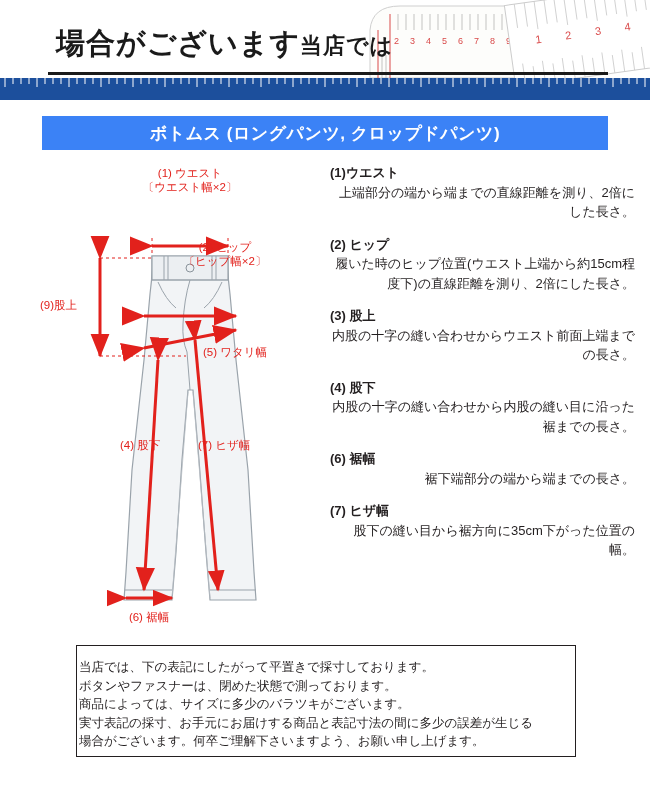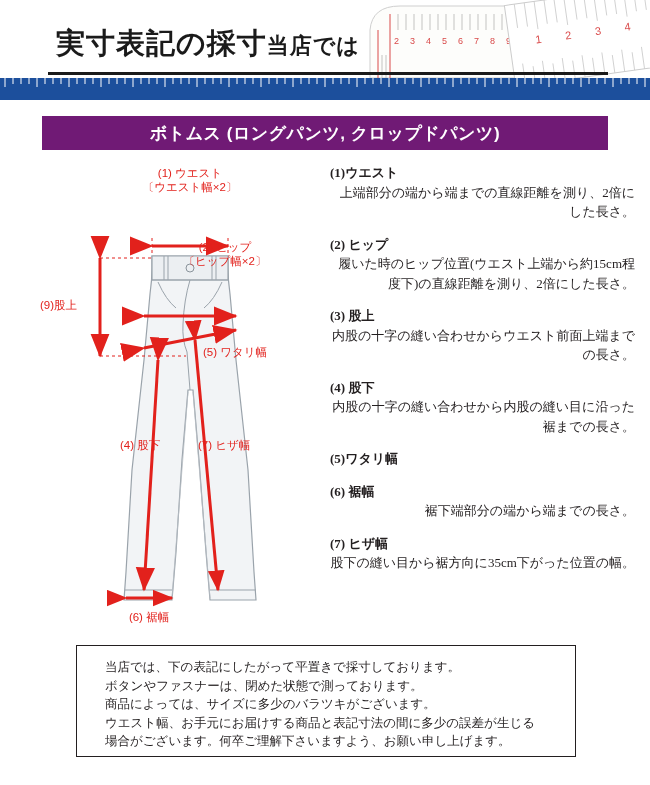--- a/index.html
+++ b/index.html
@@ -66,21 +66,21 @@
     overflow: hidden;
   }
 
   
   .section-bar {
     position: absolute;
     left: 42px;
     top: 116px;
     width: 566px;
     height: 34px;
-    background: #701a75;
+    background: #3b82f6;
     color: #ffffff;
     font-size: 17px;
     font-weight: bold;
     display: flex;
     align-items: center;
     justify-content: center;
     letter-spacing: 0.5px;
   }
 
   
@@ -109,41 +109,40 @@
     position: absolute;
     left: 330px;
     top: 163px;
     width: 305px;
     font-size: 13px;
     line-height: 19.5px;
     color: #231f20;
   }
   .desc-item {
     margin-bottom: 13px;
-    font-family: Liberation Serif, serif;
   }
   .desc-item .d-title {
     font-weight: bold;
     display: block;
   }
   .desc-item .d-body {
     display: block;
     text-align: right;
   }
 
   
   .note-box {
     position: absolute;
     left: 76px;
     top: 645px;
     width: 500px;
     height: 112px;
     border: 1px solid #231f20;
     box-sizing: border-box;
-    padding: 12px 14px 0 28px;
+    padding: 12px 14px 0 2px;
     font-size: 12.5px;
     line-height: 18.5px;
   }
   .note-line { white-space: nowrap; }
 </style>
 </head>
 <body>
 
 <div class="header">
 
@@ -234,21 +233,21 @@
             <line x1="260" y1="54" x2="260" y2="76"></line>
               <line x1="270" y1="58" x2="270" y2="76"></line>
             <line x1="280" y1="54" x2="280" y2="76"></line>
           </g>
         </g>
       </g>
     </svg>
   </div>
 
   <div class="header-title">
-    <span>実寸表記の採寸</span><span class="small">当店では</span>
+    <span>場合がございます</span><span class="small">当店では</span>
   </div>
   <div class="header-rule"></div>
 </div>
 
 <div class="ruler-strip">
   <svg width="650" height="22" viewBox="0 0 650 22">
     <rect x="0" y="0" width="650" height="22" fill="#1c4f9c"></rect>
     <g stroke="#ffffff" stroke-width="1">
       <line x1="5" y1="0" x2="5" y2="9"></line>
         <line x1="13" y1="0" x2="13" y2="6"></line>
@@ -466,31 +465,30 @@
   </div>
   <div class="desc-item">
     <span class="d-title">(3) 股上</span>
     <span class="d-body">内股の十字の縫い合わせからウエスト前面上端までの長さ。</span>
   </div>
   <div class="desc-item">
     <span class="d-title">(4) 股下</span>
     <span class="d-body">内股の十字の縫い合わせから内股の縫い目に沿った裾までの長さ。</span>
   </div>
   <div class="desc-item">
-    <span class="d-title">(5)ワタリ幅</span>
   </div>
   <div class="desc-item">
     <span class="d-title">(6) 裾幅</span>
     <span class="d-body">裾下端部分の端から端までの長さ。</span>
   </div>
   <div class="desc-item">
     <span class="d-title">(7) ヒザ幅</span>
     <span class="d-body">股下の縫い目から裾方向に35cm下がった位置の幅。</span>
   </div>
 </div>
 
 <div class="note-box">
   <div class="note-line">当店では、下の表記にしたがって平置きで採寸しております。</div>
   <div class="note-line">ボタンやファスナーは、閉めた状態で測っております。</div>
   <div class="note-line">商品によっては、サイズに多少のバラツキがございます。</div>
-  <div class="note-line">ウエスト幅、お手元にお届けする商品と表記寸法の間に多少の誤差が生じる</div>
+  <div class="note-line">実寸表記の採寸、お手元にお届けする商品と表記寸法の間に多少の誤差が生じる</div>
   <div class="note-line">場合がございます。何卒ご理解下さいますよう、お願い申し上げます。</div>
 </div>
 
 </body></html>

